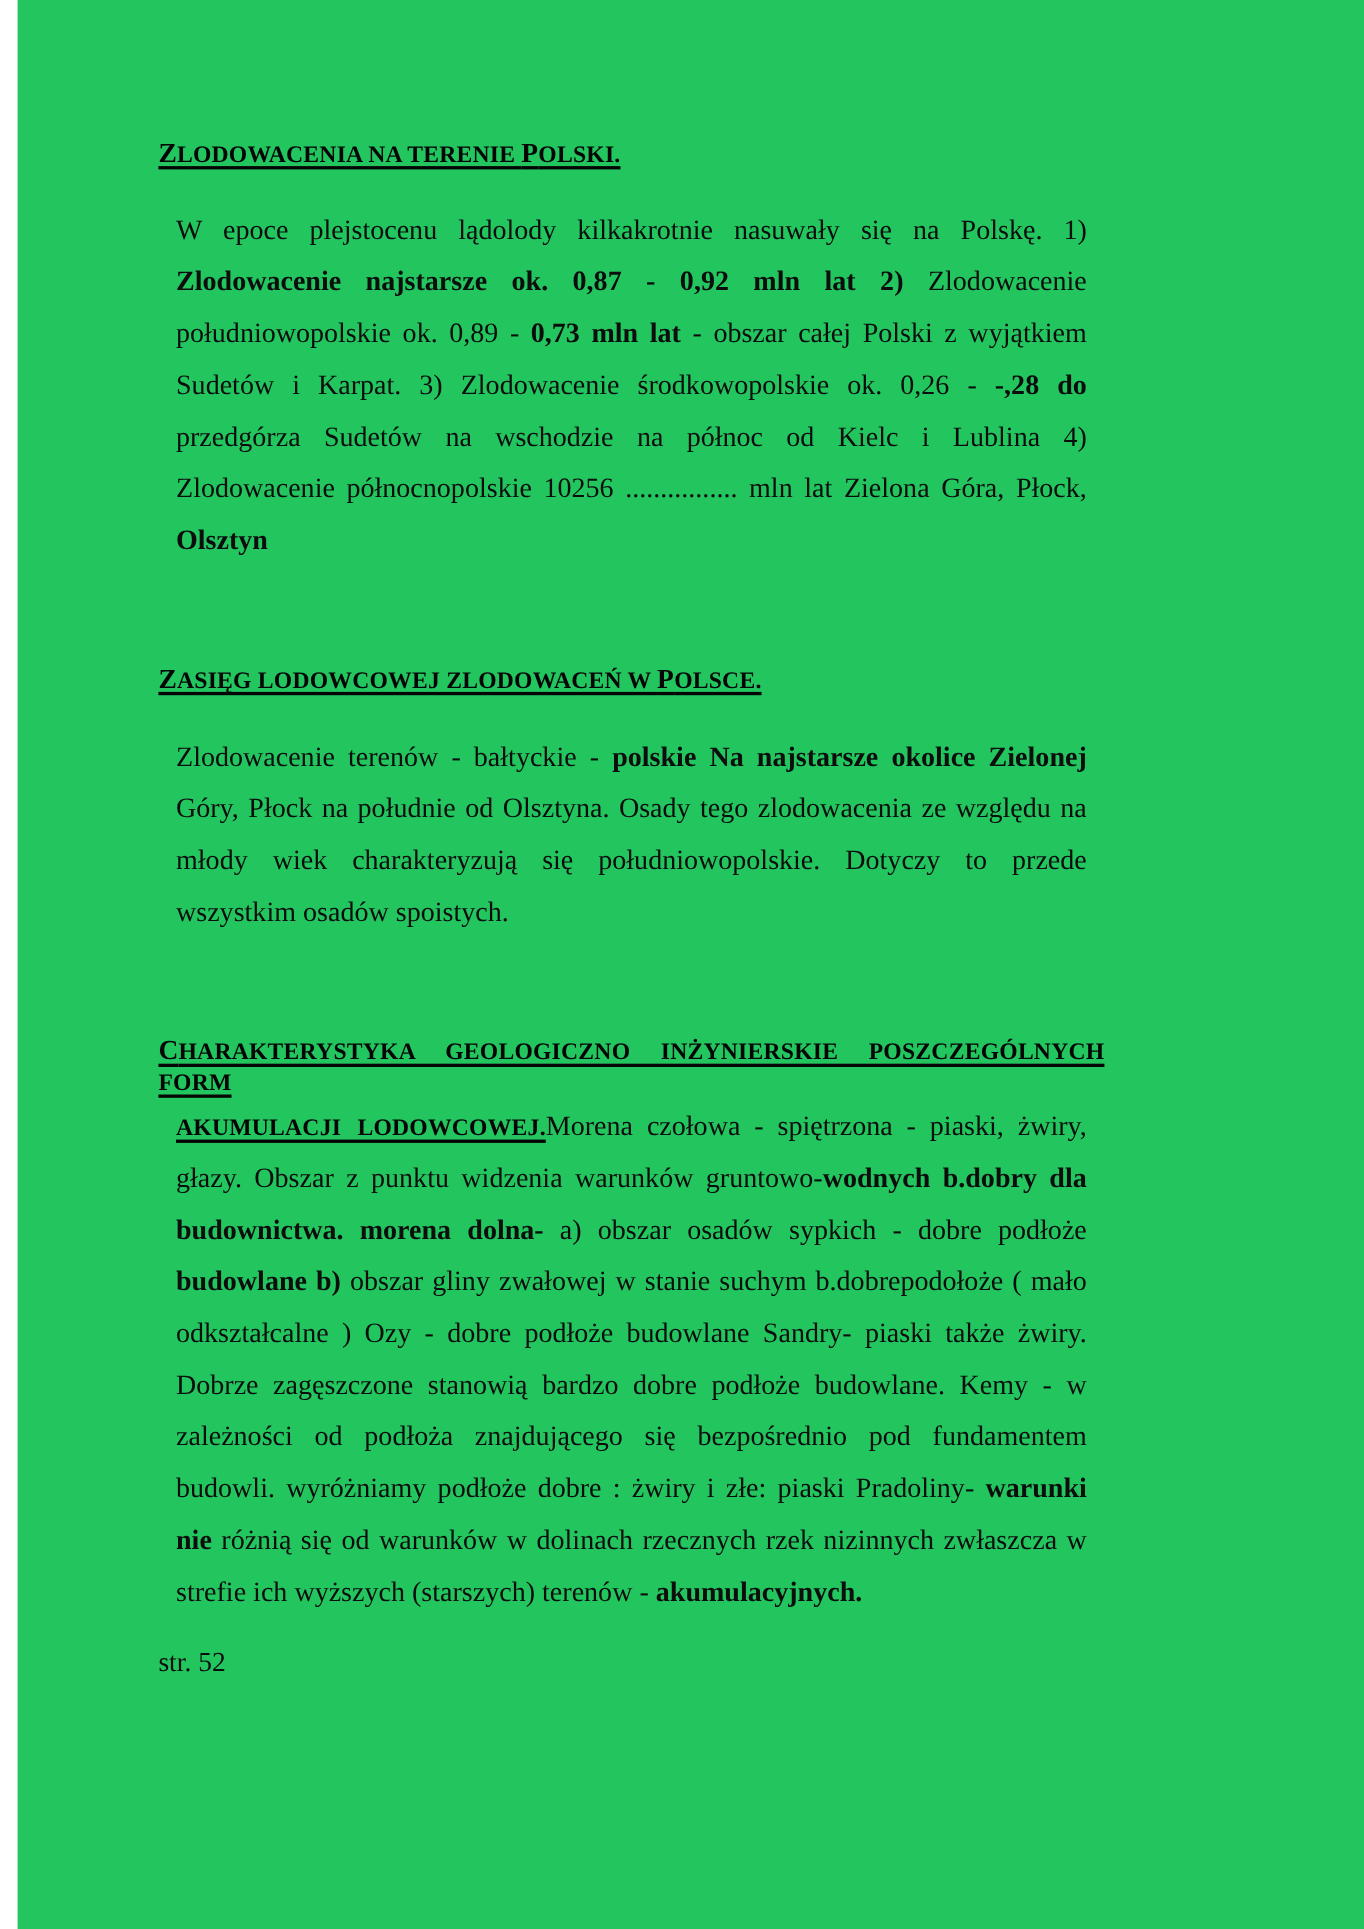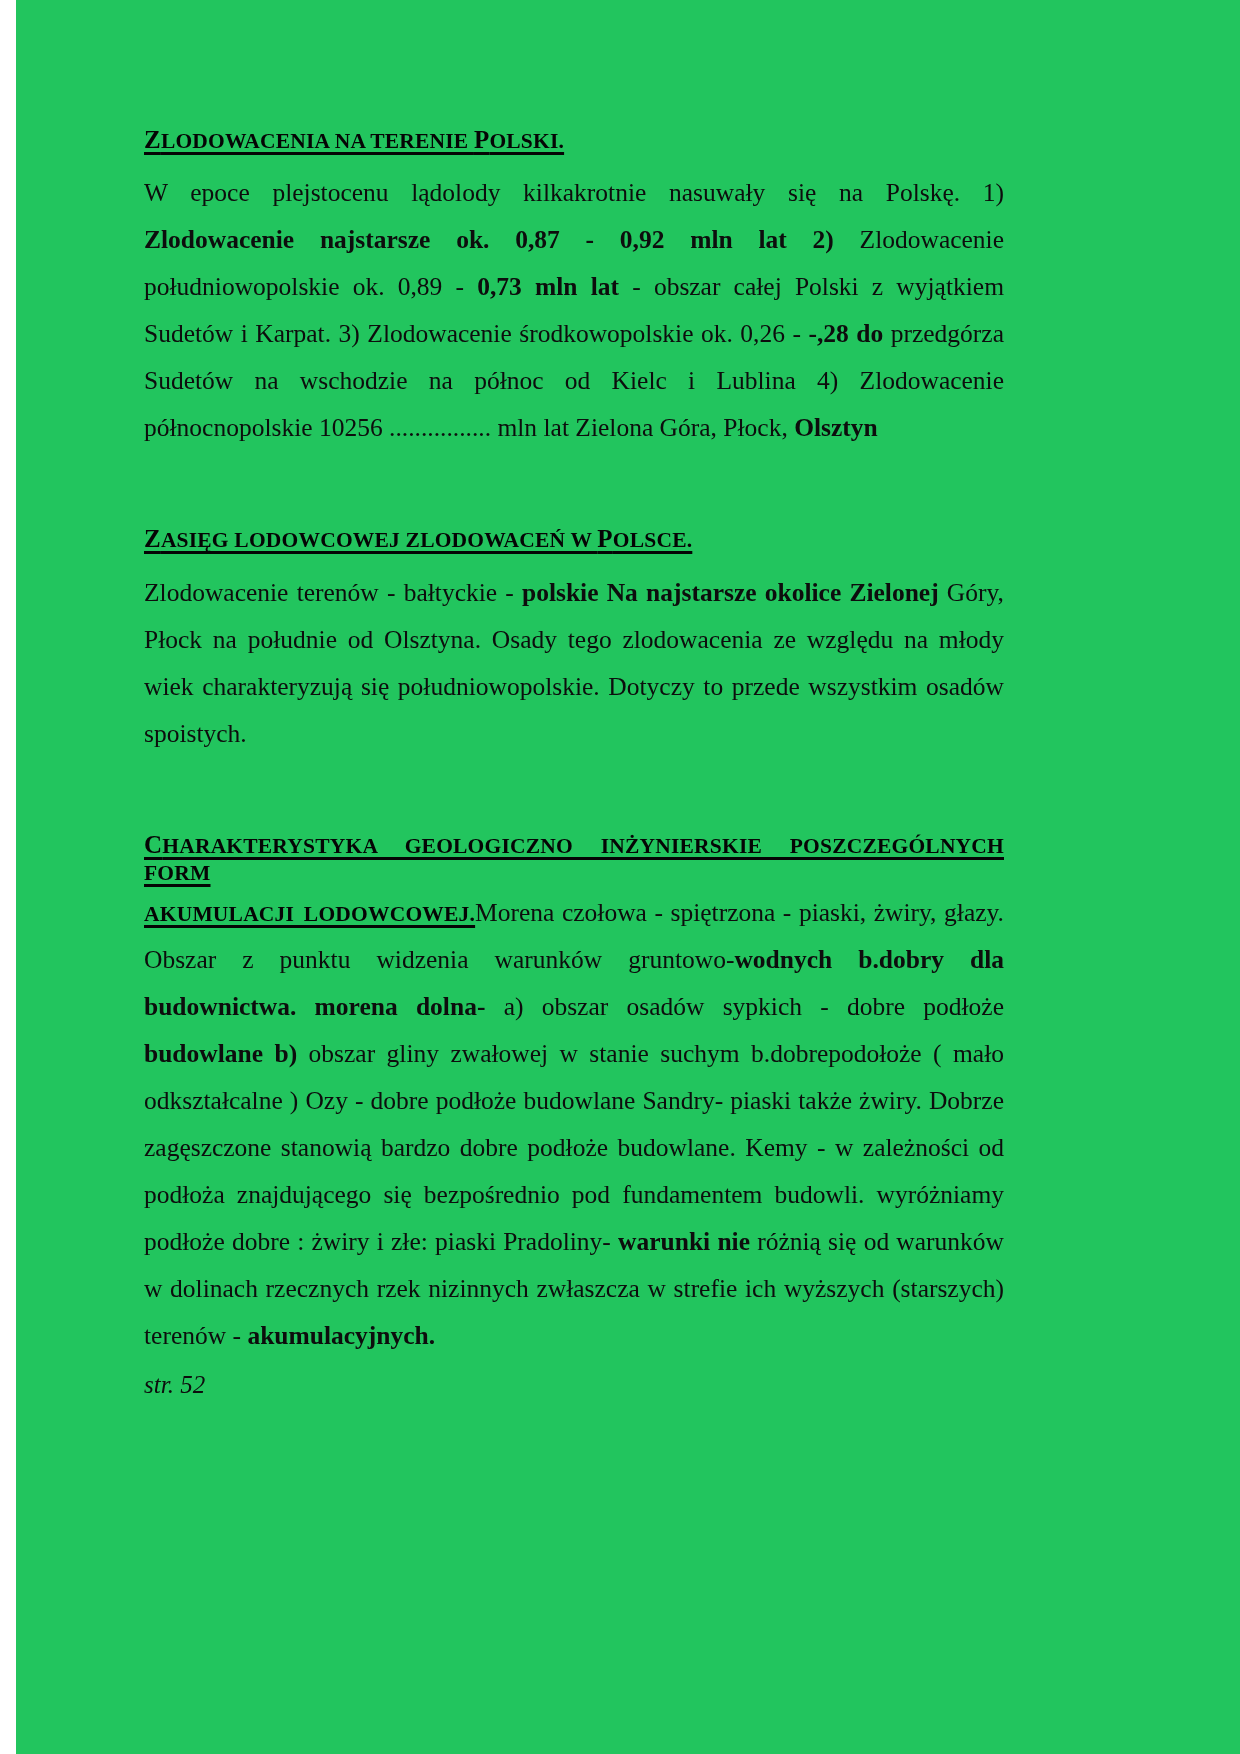--- a/index.html
+++ b/index.html
@@ -51,35 +51,34 @@
   .heading-spread {
     word-spacing: 3px;
   }
 
   
   .para {
     font-size: 25.5px;
     line-height: 47px;
     text-align: justify;
     text-align-last: left;
-    margin: 0;
+    margin: 16px;
     color: #111;
     font-family: Liberation Serif, serif;
   }
   .para.j-full {
     text-align: justify;
   }
   .b { font-weight: bold; }
 
   .gap-sm { height: 14px; }
   .gap-lg { height: 72px; }
 
   .footer-note {
     font-size: 25px;
-    font-style: italic;
     line-height: 40px;
     margin: 0;
     padding-top: 6px;
     color: #111;
   }
 
   
   .scan {
     filter: contrast(1.04);
   }

